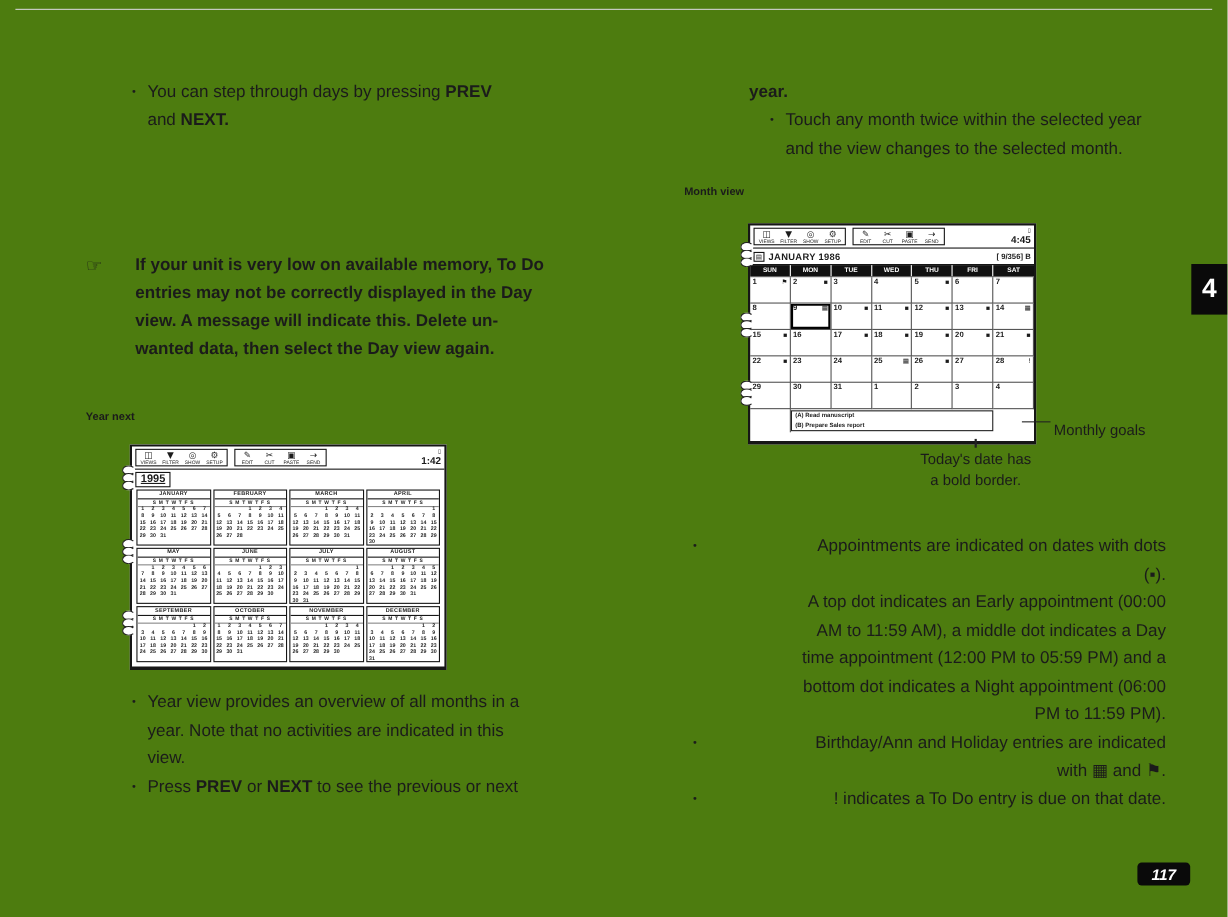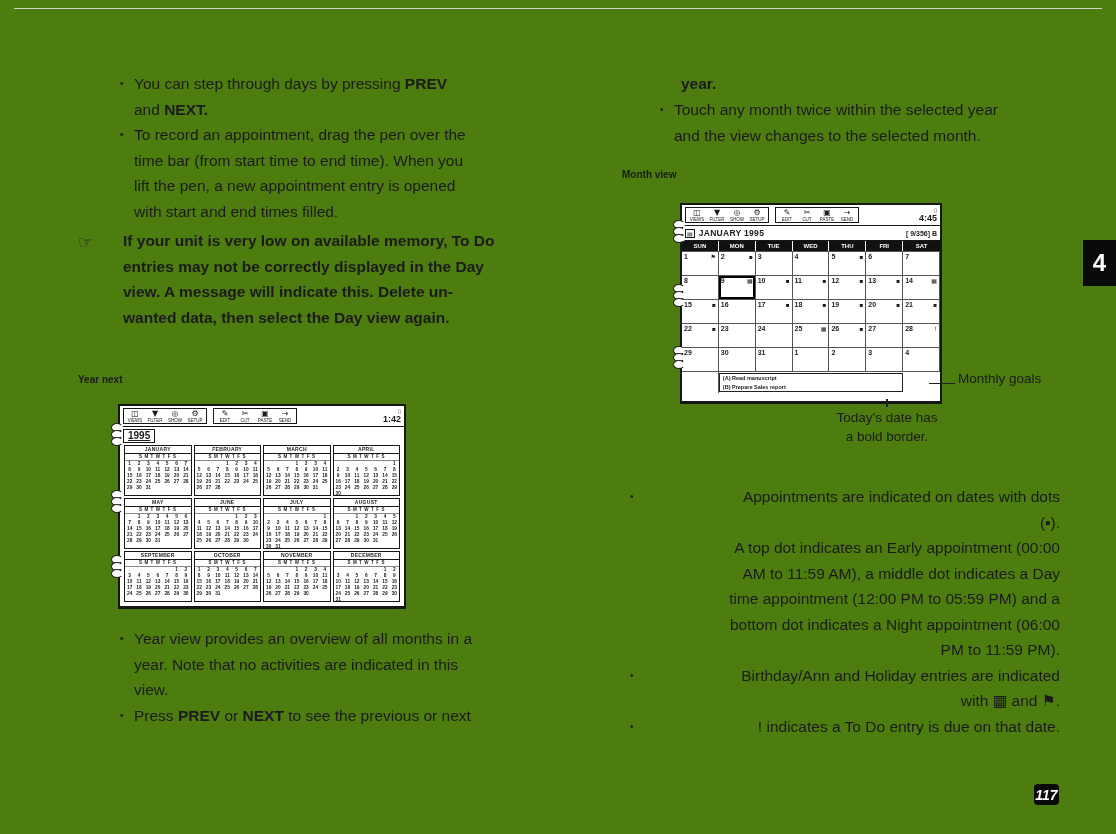--- a/index.html
+++ b/index.html
@@ -16,21 +16,21 @@
   h3.hd{margin:0;font-size:10px;font-weight:bold;}
 
   #lb-top{position:absolute;left:120px;top:71px;width:402px;}
   #note{position:absolute;left:78px;top:228px;width:448px;}
   #note .note-icon{position:absolute;left:0;top:4px;font-size:17px;font-family:"DejaVu Sans",sans-serif;}
   #note .note-text{margin-left:45px;width:396px;}
   #year-heading{position:absolute;left:78px;top:374px;}
   #lb-bottom{position:absolute;left:120px;top:626px;width:402px;}
 
   #cont-year{position:absolute;left:681px;top:71px;}
-  #rb-top{position:absolute;left:660px;top:97px;width:392px;}
+  #rb-top{position:absolute;left:700px;top:97px;width:392px;}
   #month-heading{position:absolute;left:622px;top:169px;}
   #rb-bottom{position:absolute;left:630px;top:484px;width:430px;text-align:right;}
 
   
   .screen{position:absolute;background:#fff;border:2px solid #161616;border-bottom-width:3px;}
   #year-screen{left:118px;top:404px;width:284px;height:200px;}
   #month-screen{left:680px;top:203px;width:258px;height:196px;}
 
   .coilgroup{position:absolute;left:-9px;display:flex;flex-direction:column;}
   .coil{width:10px;height:7px;border:1.6px solid #222;border-right-color:transparent;
@@ -67,44 +67,40 @@
   .mcell{position:relative;height:24px;border-right:1px solid #555;border-bottom:1px solid #555;box-sizing:border-box;}
   .mcell .d{position:absolute;top:1px;left:2px;font-size:7px;font-weight:bold;}
   .mcell .mk{position:absolute;top:1px;right:2px;font-size:6px;font-family:"DejaVu Sans",sans-serif;}
   .mcell.today{box-shadow:inset 0 0 0 2px #000;}
   .mgoalsrow{display:grid;grid-template-columns:repeat(7,1fr);height:21px;}
   .gcell{border-right:1px solid #555;}
   .goals{grid-column:2/7;border:1px solid #222;margin:1px 0;padding:0 3px;font-size:5.5px;line-height:8.5px;font-weight:bold;}
 
   
   #goals-leader{position:absolute;left:929px;top:383px;width:26px;height:0;border-top:1.5px solid #222;}
-  #goals-label{position:absolute;left:958px;top:371px;font-size:13.5px;}
+  #goals-label{position:absolute;left:958px;top:383px;font-size:13.5px;}
   #caption-pointer{position:absolute;left:886px;top:399px;width:1.5px;height:8px;background:#222;}
   #today-caption{position:absolute;left:803px;top:408px;width:168px;text-align:center;font-size:13.5px;line-height:19px;}
 
   
   #chapter-tab{position:absolute;left:1083px;top:240px;width:33px;height:46px;background:#0a0a0a;color:#fff;
                display:flex;align-items:center;justify-content:center;font-size:24px;font-weight:bold;}
-  #page-num{position:absolute;left:1034px;top:784px;width:25px;height:21px;background:#0a0a0a;border-radius:4px;
+  #page-num{position:absolute;left:1034px;top:784px;width:48px;height:21px;background:#0a0a0a;border-radius:4px;
             color:#fff;display:flex;align-items:center;justify-content:center;font-size:14px;font-weight:bold;font-style:italic;}
 </style>
 </head>
 <body>
 
 <div id="page">
   <div class="topline"></div>
 
   <div id="lb-top">
     <ul class="bullets">
       <li>You can step through days by pressing <b>PREV</b>
 and <b>NEXT.</b></li>
-      <li>To record an appointment, drag the pen over the
-time bar (from start time to end time). When you
-lift the pen, a new appointment entry is opened
-with start and end times filled.</li>
     </ul>
   </div>
 
   <div id="note">
     <span class="note-icon">☞</span>
     <div class="note-text txt">If your unit is very low on available memory, To Do
 entries may not be correctly displayed in the Day
 view. A message will indicate this. Delete un-
 wanted data, then select the Day view again.</div>
   </div>
@@ -727,21 +723,21 @@
           </span>
         </div>
       <span class="ttimebox">
         <span class="tstat">▯</span>
         <span class="ttime">4:45</span>
       </span>
     </div>
 
     <div class="mheader">
       <span class="mtab">▤</span>
-      <span class="mtitle">JANUARY 1995</span>
+      <span class="mtitle">JANUARY 1986</span>
       <span class="mcounter">[ 9/356] B</span>
     </div>
 
     <div class="mdays">
         <span>SUN</span>
         <span>MON</span>
         <span>TUE</span>
         <span>WED</span>
         <span>THU</span>
         <span>FRI</span>

